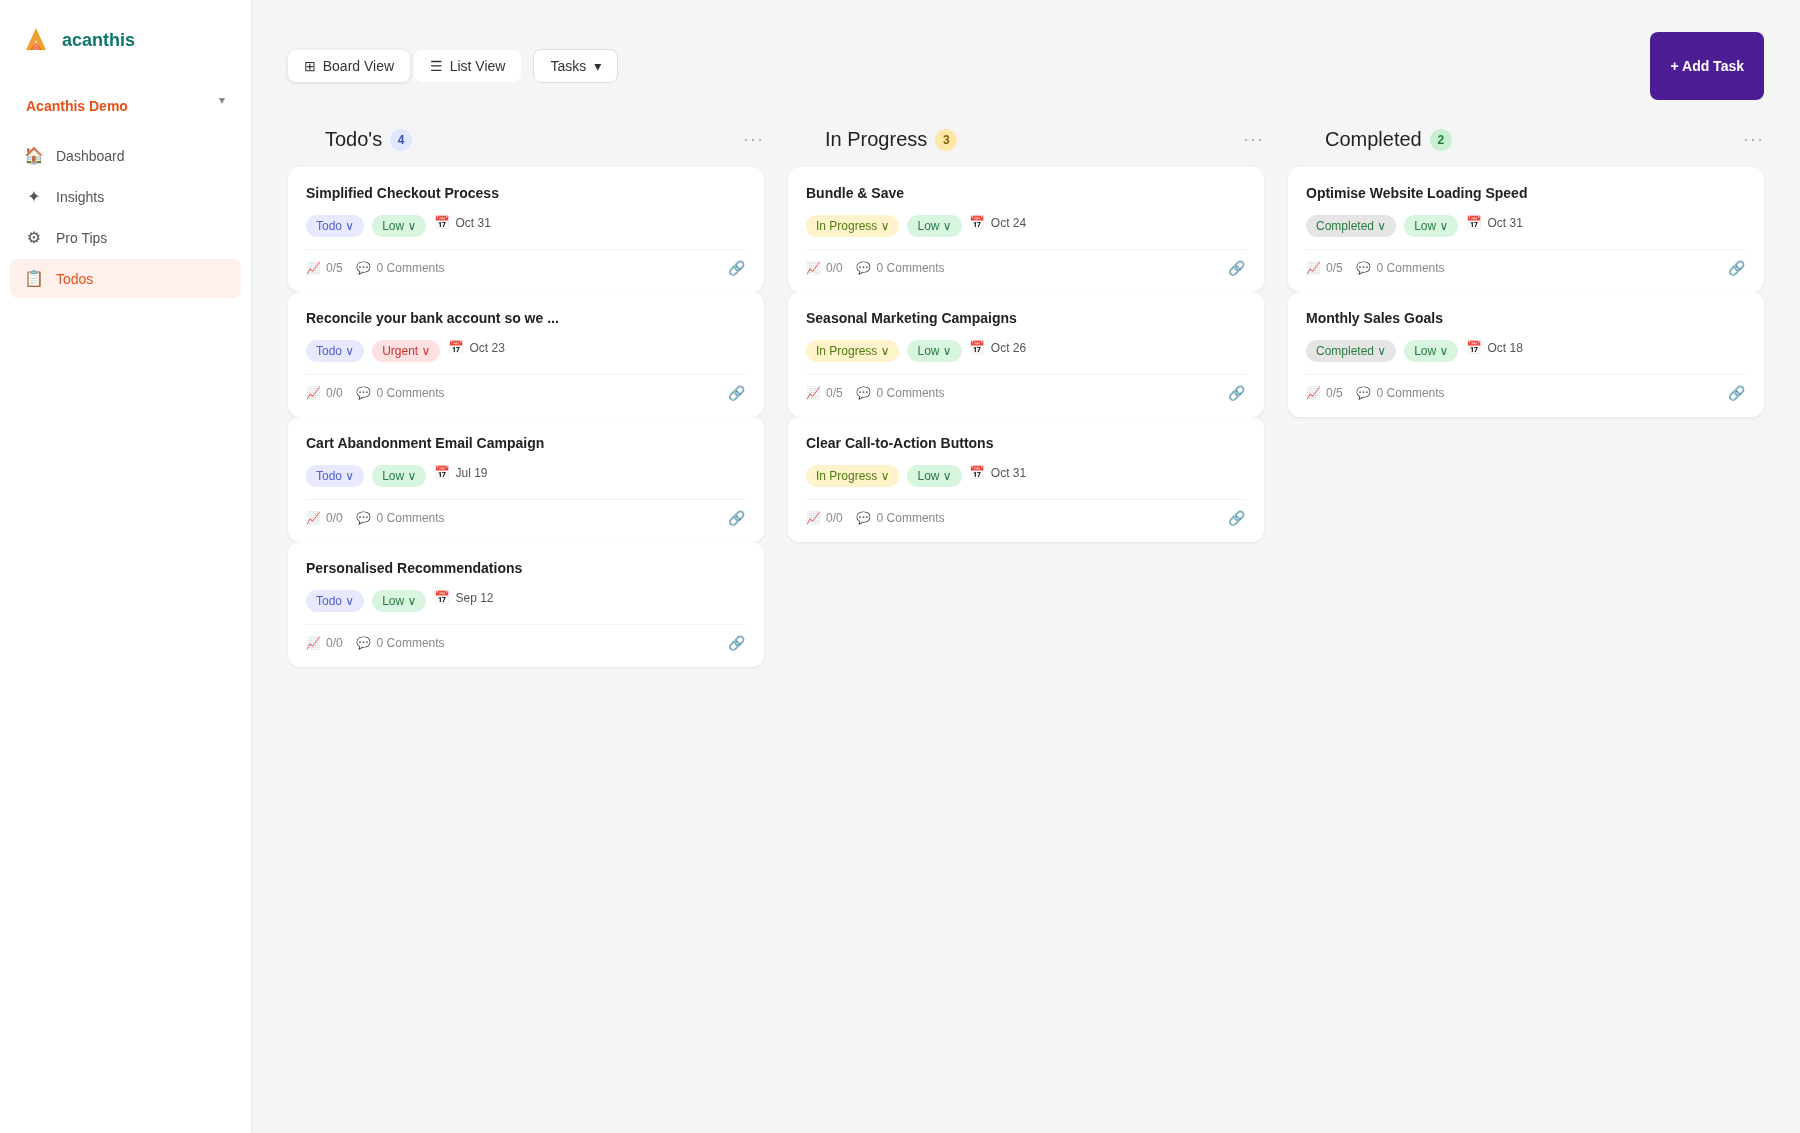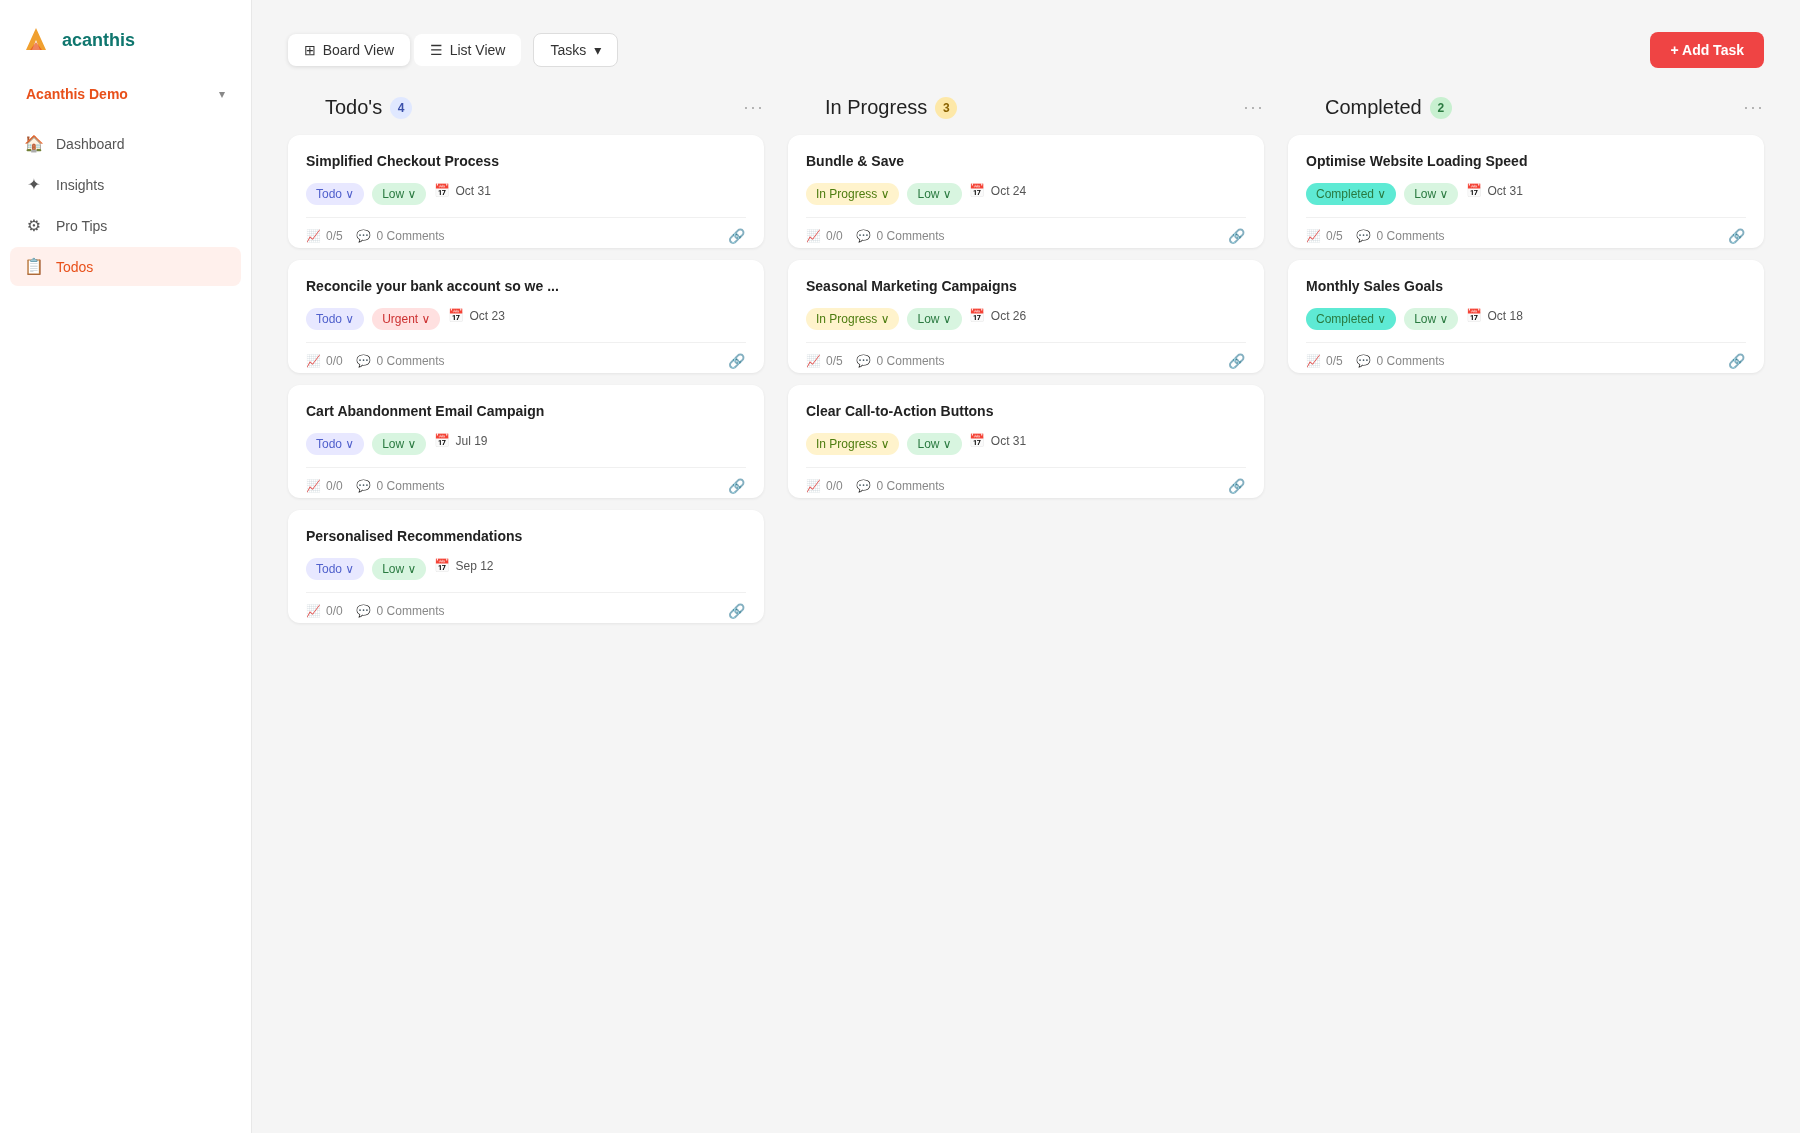--- a/index.html
+++ b/index.html
@@ -37,20 +37,21 @@
       justify-content: space-between;
       padding: 10px 16px;
       margin: 0 10px 12px;
       border-radius: 8px;
       cursor: pointer;
     }
     .workspace-name {
       color: #e8501a;
       font-weight: 600;
       font-size: 14px;
+      margin-top: 12px;
     }
     .chevron-down { color: #888; font-size: 12px; }
     .sidebar-nav { padding: 0 10px; display: flex; flex-direction: column; gap: 2px; }
     .nav-item {
       display: flex;
       align-items: center;
       gap: 12px;
       padding: 10px 14px;
       border-radius: 8px;
       cursor: pointer;
@@ -102,25 +103,25 @@
       border-radius: 8px;
       border: 1px solid #ddd;
       background: #fff;
       cursor: pointer;
       font-size: 14px;
       color: #333;
       margin-left: 8px;
     }
     .add-task-btn {
       margin-left: auto;
-      background: #ef4444;
+      background: #4c1d95;
       color: #fff;
       border: none;
       border-radius: 8px;
-      padding: 10px 20px;
+      padding: 26px 20px;
       font-size: 14px;
       font-weight: 600;
       cursor: pointer;
       display: flex;
       align-items: center;
       gap: 6px;
     }
 
     
     .board {
@@ -155,22 +156,21 @@
     }
     .column-count.inprogress { background: #fde8a8; color: #8a6200; }
     .column-count.completed { background: #c8f0d0; color: #2a7a40; }
     .column-count.todo { background: #e0e8ff; color: #3a50aa; }
     .column-dots { margin-left: auto; color: #aaa; cursor: pointer; font-size: 18px; letter-spacing: 1px; }
 
     
     .task-card {
       background: #fff;
       border-radius: 12px;
-      padding: 18px 18px 4px;
-      margin-bottom: 12px;
+      padding: 18px 18px 16px;
       box-shadow: 0 1px 3px rgba(0,0,0,0.07);
     }
     .task-title {
       font-size: 14px;
       font-weight: 600;
       color: #222;
       margin-bottom: 14px;
     }
     .task-badges {
       display: flex;
@@ -184,21 +184,21 @@
       align-items: center;
       gap: 4px;
       border-radius: 20px;
       padding: 4px 10px;
       font-size: 12px;
       font-weight: 500;
       cursor: pointer;
     }
     .badge-todo { background: #e8e8ff; color: #5060cc; }
     .badge-inprogress { background: #fff3cc; color: #4d7c0f; }
-    .badge-completed { background: #5eead4; color: #2a7a40; }
+    .badge-completed { background: #e5e5e5; color: #2a7a40; }
     .badge-low { background: #d8f5e0; color: #2a7a40; }
     .badge-urgent { background: #ffe0e0; color: #cc3030; }
     .task-date {
       display: flex;
       align-items: center;
       gap: 5px;
       font-size: 12px;
       color: #555;
     }
     .task-footer {

